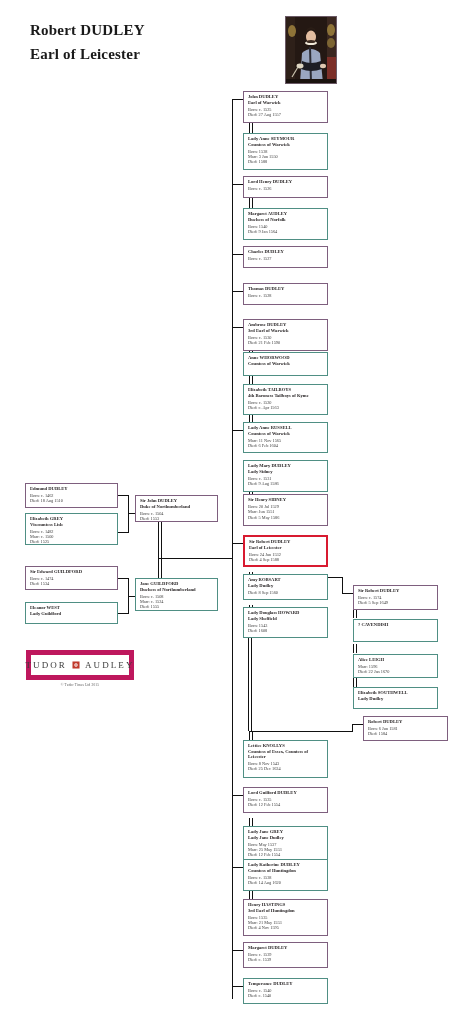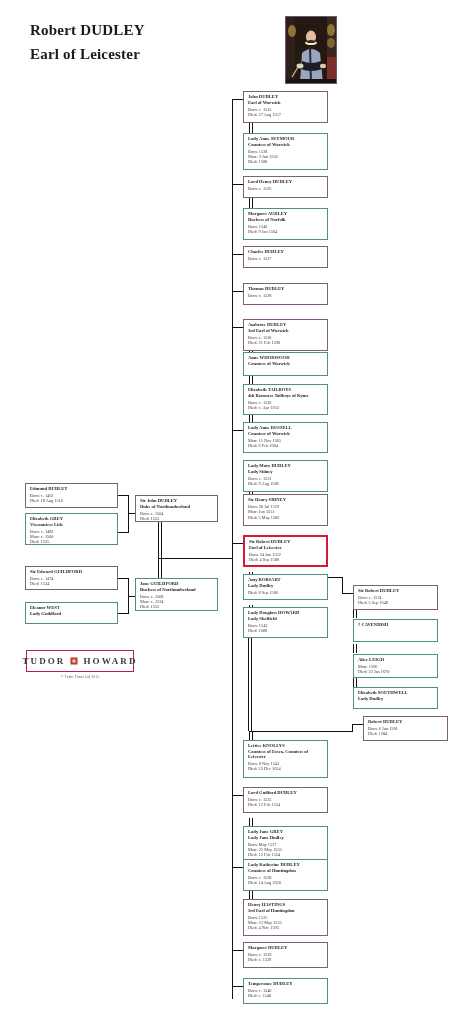--- a/index.html
+++ b/index.html
@@ -29,26 +29,25 @@
     position:absolute;left:285px;top:16px;width:50px;height:66px;
     border:1px solid #6b5a66;
     overflow:hidden;
     background:#2b1d18;
   }
   #portrait svg{display:block;width:100%;height:100%;}
 
   
   #logo-wrap{position:absolute;left:26px;top:650px;width:108px;}
   #logo-box{
-    border:1px solid #be185d;
+    border:5px solid #be185d;
     background:#ffffff;
     height:20px;
     display:flex;align-items:center;justify-content:center;
     gap:5px;
-    font-weight:bold;
   }
   .logo-word{
     font-family:"Liberation Serif", serif;
     font-size:9px;letter-spacing:2.1px;color:#3b3b3b;
   }
   .rose{
     width:8px;height:8px;position:relative;flex:0 0 auto;
   }
   .rose svg{display:block}
   #logo-copy{
@@ -503,18 +502,18 @@
   <div id="logo-wrap">
     <div id="logo-box">
       <span class="logo-word">TUDOR</span>
       <span class="rose">
         <svg viewBox="0 0 10 10" width="8" height="8">
           <rect x="0.6" y="0.6" width="8.8" height="8.8" fill="#c0392b"></rect>
           <circle cx="5" cy="5" r="2.1" fill="#ffffff"></circle>
           <circle cx="5" cy="5" r="0.9" fill="#c0392b"></circle>
         </svg>
       </span>
-      <span class="logo-word">HOWARD</span>
+      <span class="logo-word">AUDLEY</span>
     </div>
     <div id="logo-copy">© Tudor Times Ltd 2015</div>
   </div>
 
 </div>
 
 </body></html>

